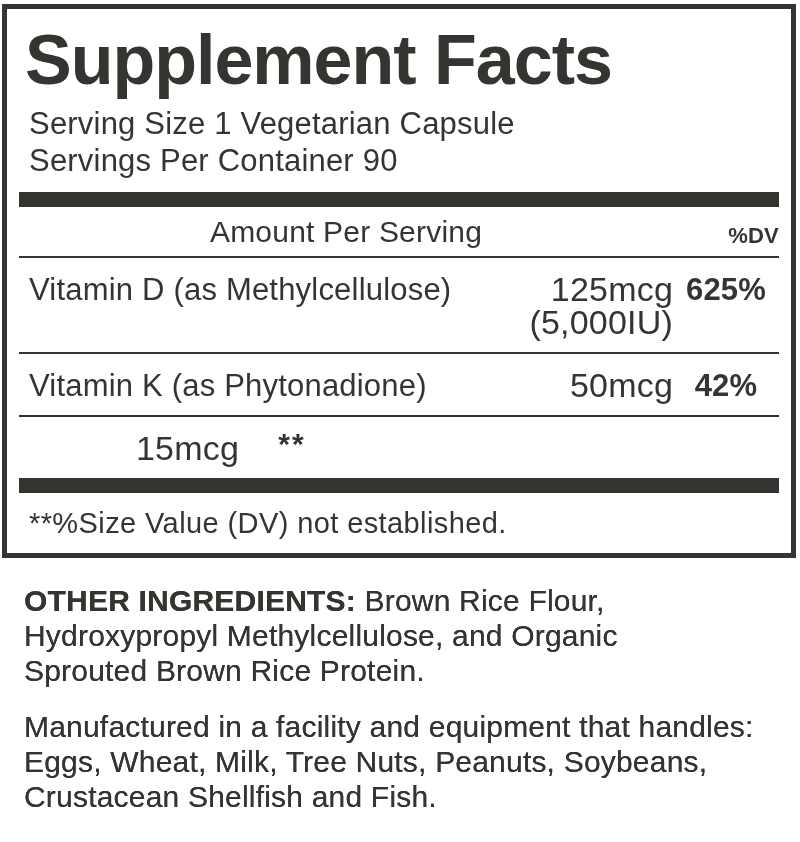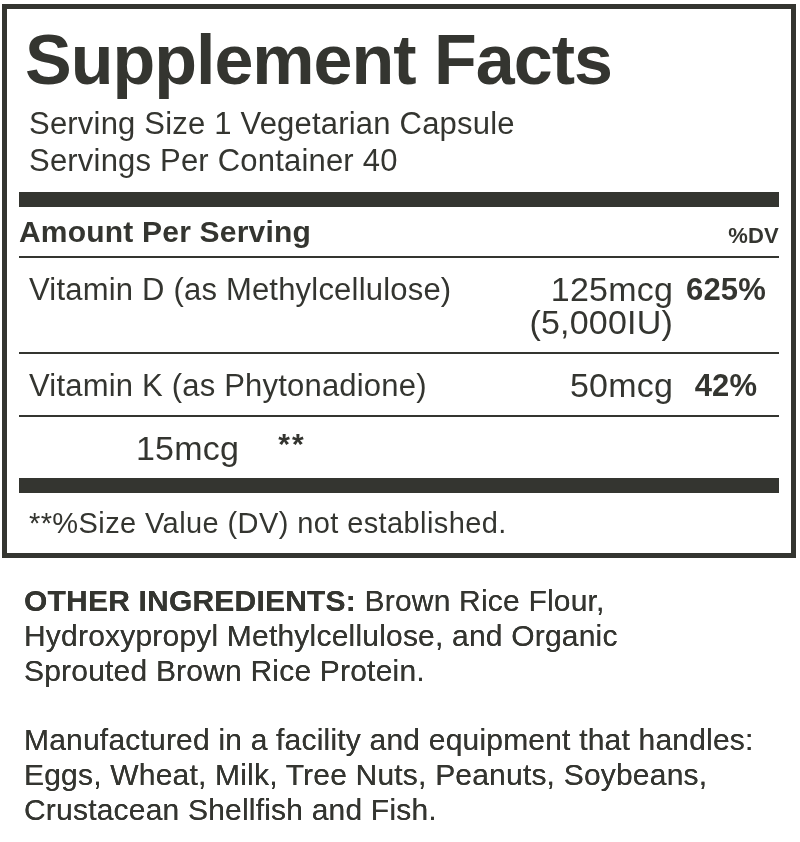--- a/index.html
+++ b/index.html
@@ -30,21 +30,21 @@
     height:15px; background:var(--ink);
     margin:0 12px;
   }
   .thick-bar.top { margin-top:13px; }
   .facts-table { margin:0 12px; }
   .header-row {
     display:flex; align-items:flex-end;
     padding:8px 0 7px 0;
     border-bottom:2px solid var(--ink);
   }
-  .h-amount { flex:1; text-align:left; font-size:30px; font-weight:bold; letter-spacing:0.2px; }
+  .h-amount { flex:1; text-align:center; font-size:30px; font-weight:normal; letter-spacing:0.2px; }
   .h-dv { width:106px; text-align:right; font-size:22px; font-weight:bold; letter-spacing:0.2px; }
   .row {
     display:flex; align-items:flex-start;
     padding:15px 0 13px 0;
     border-bottom:2px solid var(--ink);
   }
   .row:last-child { border-bottom:none; }
   .cell-name { flex:1; font-size:31px; line-height:33px; padding-left:10px; letter-spacing:0.2px; }
   .cell-amount { width:220px; text-align:right; font-size:34px; line-height:33px; white-space:pre-line; letter-spacing:0.2px; }
   .cell-dv { width:106px; text-align:center; font-size:31px; line-height:33px; letter-spacing:0.2px;font-weight:bold; }
@@ -56,32 +56,32 @@
   .footer-notes {
     position:absolute; left:0; top:558px; width:800px;
     padding:25px 18px 0 24px;
     text-shadow:0 0 0.6px var(--ink);
     filter:blur(0.4px);
   }
   .footer-notes p {
     font-size:30px; line-height:35px; letter-spacing:0.2px;
     white-space:pre-line;
   }
-  .footer-notes p + p { margin-top:34px; }
+  .footer-notes p + p { margin-top:21px; }
   .bold { font-weight:bold; }
 </style>
 </head>
 <body>
 
 <div class="facts-box">
   <div class="facts-title">Supplement Facts</div>
 
   <div class="serving-block">
     <p>Serving Size 1 Vegetarian Capsule</p>
-    <p>Servings Per Container 40</p>
+    <p>Servings Per Container 90</p>
   </div>
 
   <div class="thick-bar top"></div>
 
   <div class="facts-table">
     <div class="header-row">
       <span class="h-amount">Amount Per Serving</span>
       <span class="h-dv">%DV</span>
     </div>
 

